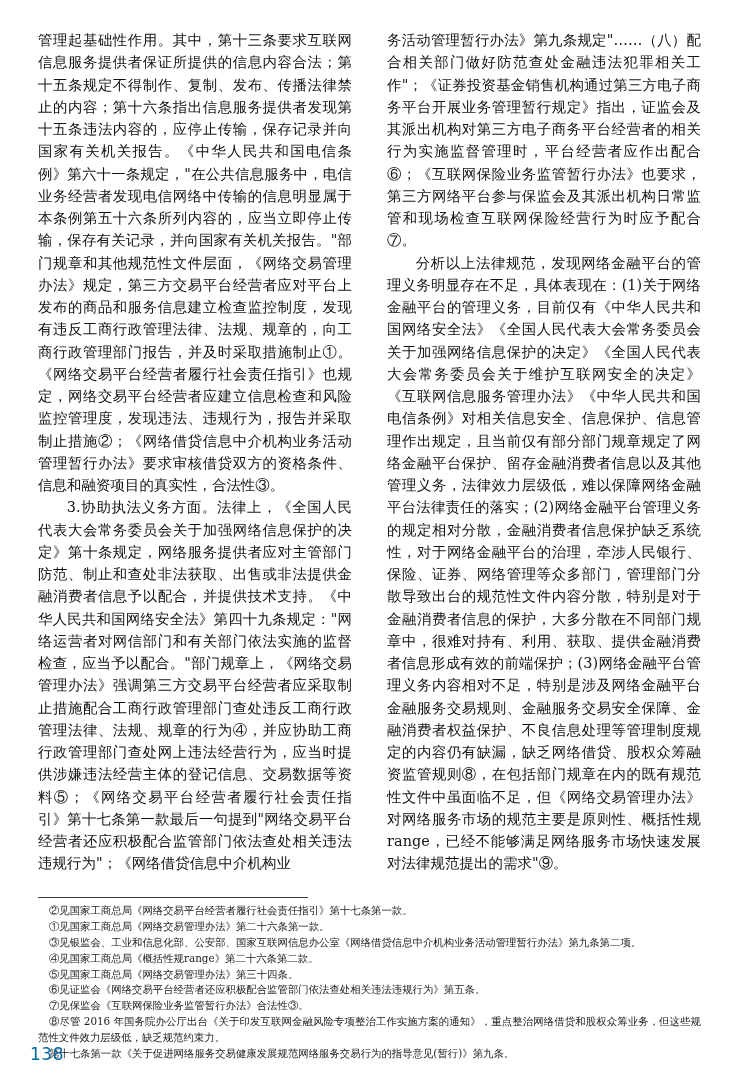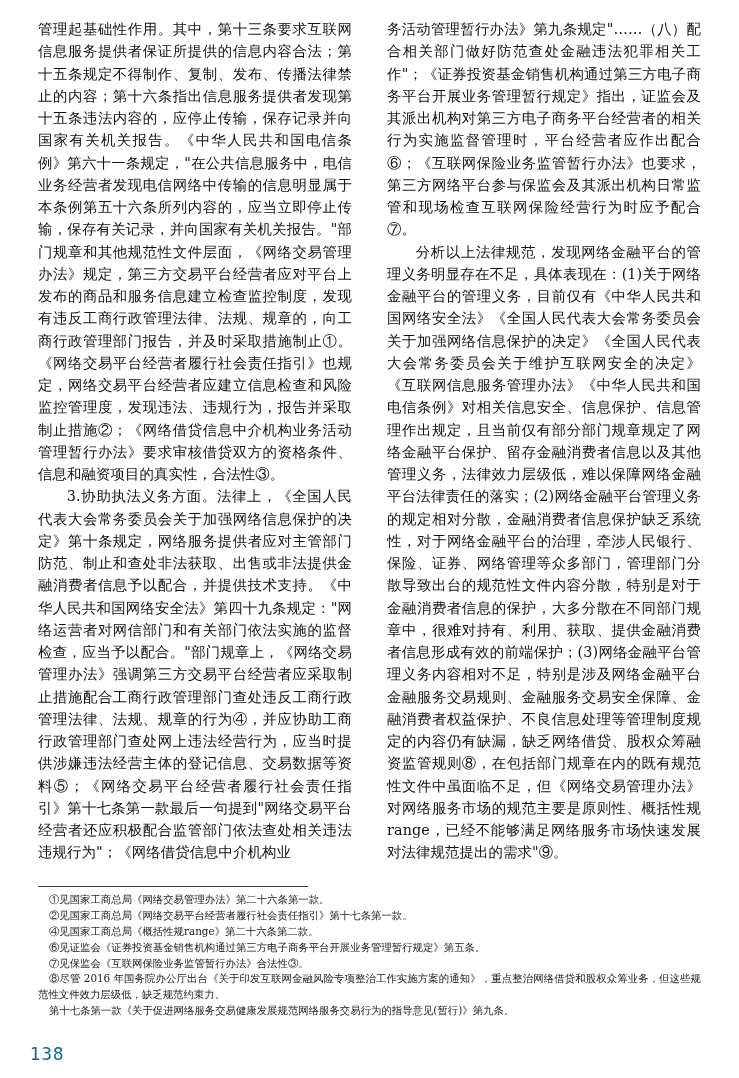--- a/index.html
+++ b/index.html
@@ -14,21 +14,21 @@
     color: #121212;
     position: relative;
     overflow: hidden;
   }
   .page {
     position: absolute;
     left: 0; top: 0;
     width: 739px;
     height: 1078px;
     box-sizing: border-box;
-    padding: 18px 38px 10px 38px;
+    padding: 29px 38px 10px 38px;
   }
   .columns {
     display: flex;
     flex-direction: row;
     justify-content: space-between;
     align-items: flex-start;
     height: 862px;
   }
   .col {
     width: 314px;
@@ -90,24 +90,26 @@
     <div class="col">
       <p>务活动管理暂行办法》第九条规定"……（八）配合相关部门做好防范查处金融违法犯罪相关工作"；《证券投资基金销售机构通过第三方电子商务平台开展业务管理暂行规定》指出，证监会及其派出机构对第三方电子商务平台经营者的相关行为实施监督管理时，平台经营者应作出配合⑥；《互联网保险业务监管暂行办法》也要求，第三方网络平台参与保监会及其派出机构日常监管和现场检查互联网保险经营行为时应予配合⑦。</p>
       <p class="indent">分析以上法律规范，发现网络金融平台的管理义务明显存在不足，具体表现在：(1)关于网络金融平台的管理义务，目前仅有《中华人民共和国网络安全法》《全国人民代表大会常务委员会关于加强网络信息保护的决定》《全国人民代表大会常务委员会关于维护互联网安全的决定》《互联网信息服务管理办法》《中华人民共和国电信条例》对相关信息安全、信息保护、信息管理作出规定，且当前仅有部分部门规章规定了网络金融平台保护、留存金融消费者信息以及其他管理义务，法律效力层级低，难以保障网络金融平台法律责任的落实；(2)网络金融平台管理义务的规定相对分散，金融消费者信息保护缺乏系统性，对于网络金融平台的治理，牵涉人民银行、保险、证券、网络管理等众多部门，管理部门分散导致出台的规范性文件内容分散，特别是对于金融消费者信息的保护，大多分散在不同部门规章中，很难对持有、利用、获取、提供金融消费者信息形成有效的前端保护；(3)网络金融平台管理义务内容相对不足，特别是涉及网络金融平台金融服务交易规则、金融服务交易安全保障、金融消费者权益保护、不良信息处理等管理制度规定的内容仍有缺漏，缺乏网络借贷、股权众筹融资监管规则⑧，在包括部门规章在内的既有规范性文件中虽面临不足，但《网络交易管理办法》对网络服务市场的规范主要是原则性、概括性规range，已经不能够满足网络服务市场快速发展对法律规范提出的需求"⑨。</p>
     </div>
 
   </div>
 
   <hr class="rule">
 
   <div class="footnotes">
+    <p class="fn">②见国家工商总局《网络交易平台经营者履行社会责任指引》第十七条第一款。</p>
     <p class="fn">①见国家工商总局《网络交易管理办法》第二十六条第一款。</p>
-    <p class="fn">②见国家工商总局《网络交易平台经营者履行社会责任指引》第十七条第一款。</p>
+    <p class="fn">③见银监会、工业和信息化部、公安部、国家互联网信息办公室《网络借贷信息中介机构业务活动管理暂行办法》第九条第二项。</p>
     <p class="fn">④见国家工商总局《概括性规range》第二十六条第二款。</p>
-    <p class="fn">⑥见证监会《证券投资基金销售机构通过第三方电子商务平台开展业务管理暂行规定》第五条。</p>
+    <p class="fn">⑤见国家工商总局《网络交易管理办法》第三十四条。</p>
+    <p class="fn">⑥见证监会《网络交易平台经营者还应积极配合监管部门依法查处相关违法违规行为》第五条。</p>
     <p class="fn">⑦见保监会《互联网保险业务监管暂行办法》合法性③。</p>
     <p class="fn">⑧尽管 2016 年国务院办公厅出台《关于印发互联网金融风险专项整治工作实施方案的通知》，重点整治网络借贷和股权众筹业务，但这些规范性文件效力层级低，缺乏规范约束力。</p>
     <p class="fn">第十七条第一款《关于促进网络服务交易健康发展规范网络服务交易行为的指导意见(暂行)》第九条。</p>
   </div>
 
   <div class="pagenum">138</div>
 
 </div>
 
 </body></html>

